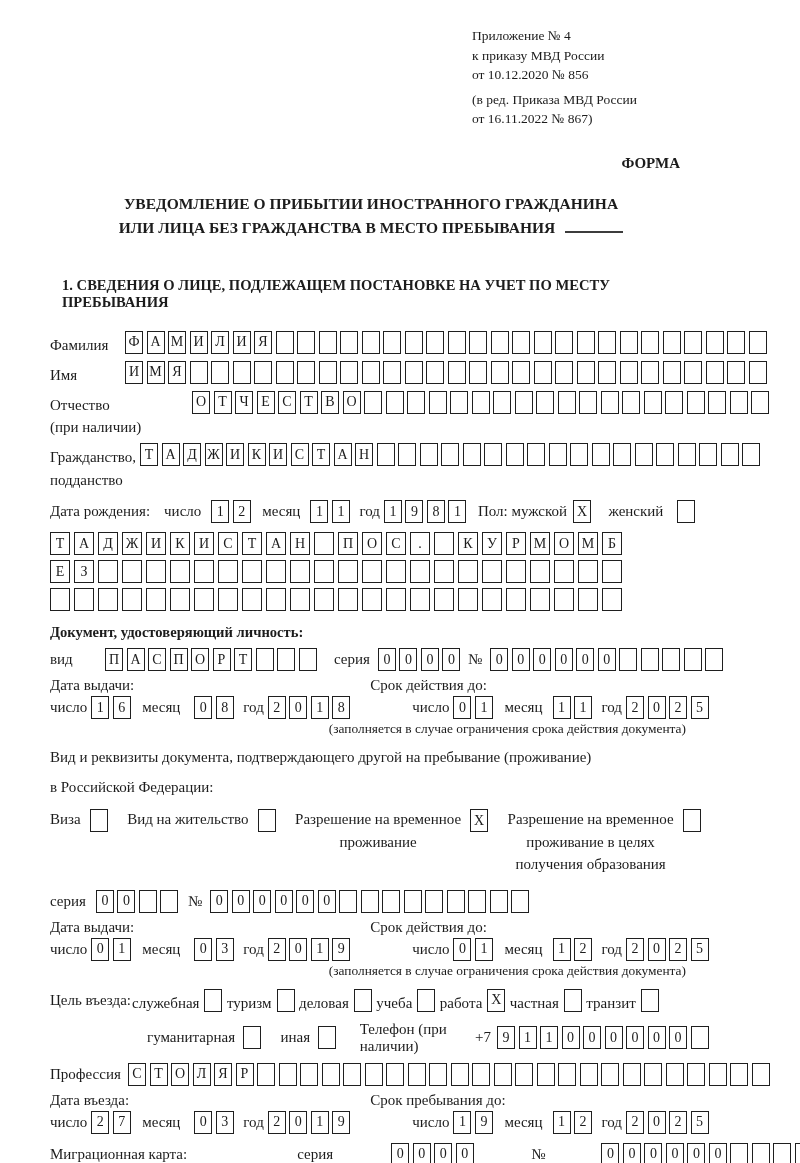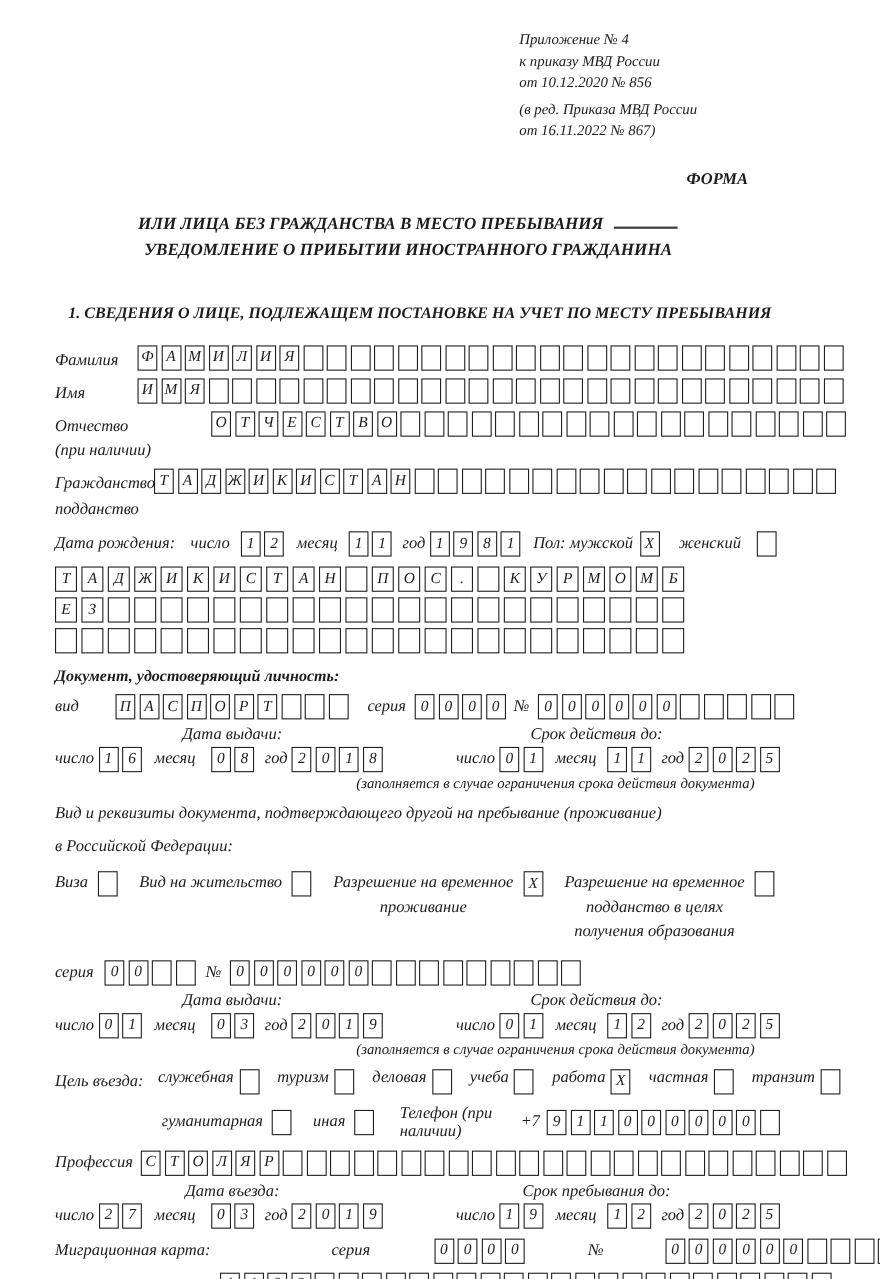--- a/index.html
+++ b/index.html
@@ -2,21 +2,21 @@
 <html><head>
 <meta charset="utf-8">
 <style>
   * { box-sizing: border-box; margin: 0; padding: 0; }
   html,body { background:#fff; }
   body {
     width: 800px; height: 1163px; overflow: hidden;
     font-family: "Liberation Serif", "DejaVu Serif", serif;
     color: #1c1c1c; font-size: 15px;
   }
-  .page { width: 720px; height: 1163px; padding: 26px 8px 0 50px; position: relative; font-style: italic; }
+  .page { width: 720px; height: 1163px; padding: 26px 8px 0 50px; position: relative; }
 
   
   .annex { margin-left: auto; width: 212px; font-size: 13.5px; line-height: 1.45; margin-right: 28px;}
   .annex .grp2 { margin-top: 5px; }
   .forma { text-align: right; padding-right: 32px; font-weight: bold; font-size: 15px; margin-top: 26px; }
 
   
   .title { text-align: center; font-weight: bold; font-size: 15.5px; line-height: 1.55; margin-top: 20px; padding-right: 20px;}
   .title-underline { display: inline-block; width: 58px; height: 12px; border-bottom: 2.2px solid #3c3c3c; margin-left: 10px; }
   .section-heading { font-weight: bold; font-size: 14.6px; margin-top: 37px; margin-bottom: 20px; padding-left: 12px; }
@@ -37,58 +37,58 @@
 
   .dlabel { flex: 0 0 auto; }
   .ml4{margin-left:4px}.ml6{margin-left:6px}.ml8{margin-left:8px}.ml10{margin-left:10px}
   .ml14{margin-left:14px}.ml16{margin-left:16px}.ml20{margin-left:20px}
 
   .center-bold { font-weight: bold; font-size: 14.6px; margin: 8px 0 7px 0; padding-right: 30px; }
 
   
   .dates { display: flex; margin-top: 6px; }
   .dates-col { flex: 1 1 50%; }
-  .dates-heading { text-align: center; margin-bottom: 2px; }
+  .dates-heading { margin-bottom: 2px; }
   .dateline { display: flex; align-items: center; }
   .dates-col.right .dateline { padding-left: 42px; }
   .note-right { text-align: right; font-size: 13.4px; padding-right: 26px; margin-top: 2px; margin-bottom: 8px; }
 
   .para { line-height: 1.7; margin-top: 4px; }
 
   
   .permit-row { display: flex; align-items: flex-start; margin: 8px 0 14px 0; }
   .permit-item { display: flex; align-items: flex-start; }
   .permit-label { line-height: 1.5; }
   .permit-label.centered { text-align: center; }
   .permit-item .boxes { margin-left: 9px; margin-top: 1px; }
 
   
   .purpose-row { display: flex; align-items: center; margin: 10px 0 2px 0; }
   .purpose-row .boxes { margin-left: 5px; }
-  .purpose-opt { margin-left: 13px; display: inline-flex; align-items: flex-start; }
+  .purpose-opt { margin-left: 1px; display: inline-flex; align-items: flex-end; }
   .purpose-opt:first-of-type { margin-left: 6px; }
   .phone-row { display: flex; align-items: center; margin: 9px 0 8px 0; padding-left: 97px; }
 </style>
 </head>
 <body>
 
 <div class="page">
 
   <div class="annex">
     <div>Приложение № 4</div>
     <div>к приказу МВД России</div>
     <div>от 10.12.2020 № 856</div>
     <div class="grp2">(в ред. Приказа МВД России</div>
     <div>от 16.11.2022 № 867)</div>
   </div>
   <div class="forma">ФОРМА</div>
 
   <div class="title">
+    <div>УВЕДОМЛЕНИЕ О ПРИБЫТИИ ИНОСТРАННОГО ГРАЖДАНИНА</div>
     <div><span>ИЛИ ЛИЦА БЕЗ ГРАЖДАНСТВА В МЕСТО ПРЕБЫВАНИЯ</span><span class="title-underline"></span></div>
-    <div>УВЕДОМЛЕНИЕ О ПРИБЫТИИ ИНОСТРАННОГО ГРАЖДАНИНА</div>
   </div>
 
   <div class="section-heading">1. СВЕДЕНИЯ О ЛИЦЕ, ПОДЛЕЖАЩЕМ ПОСТАНОВКЕ НА УЧЕТ ПО МЕСТУ ПРЕБЫВАНИЯ</div>
 
   <div class="row">
     <div class="flabel w75">Фамилия</div>
     <div class="boxes">
         <span class="cell">Ф</span>
         <span class="cell">А</span>
         <span class="cell">М</span>
@@ -452,21 +452,21 @@
         <span>Разрешение на временное</span><br>
         <span>проживание</span>
       </span>
       <span class="boxes">
           <span class="cell">X</span>
         </span>
     </div>
     <div class="permit-item ml16">
       <span class="permit-label centered">
         <span>Разрешение на временное</span><br>
-        <span>подданство в целях</span><br>
+        <span>проживание в целях</span><br>
         <span>получения образования</span>
       </span>
       <span class="boxes">
           <span class="cell"></span>
         </span>
     </div>
   </div>
 
   <div class="row v-center">
     <span class="dlabel">серия</span>

